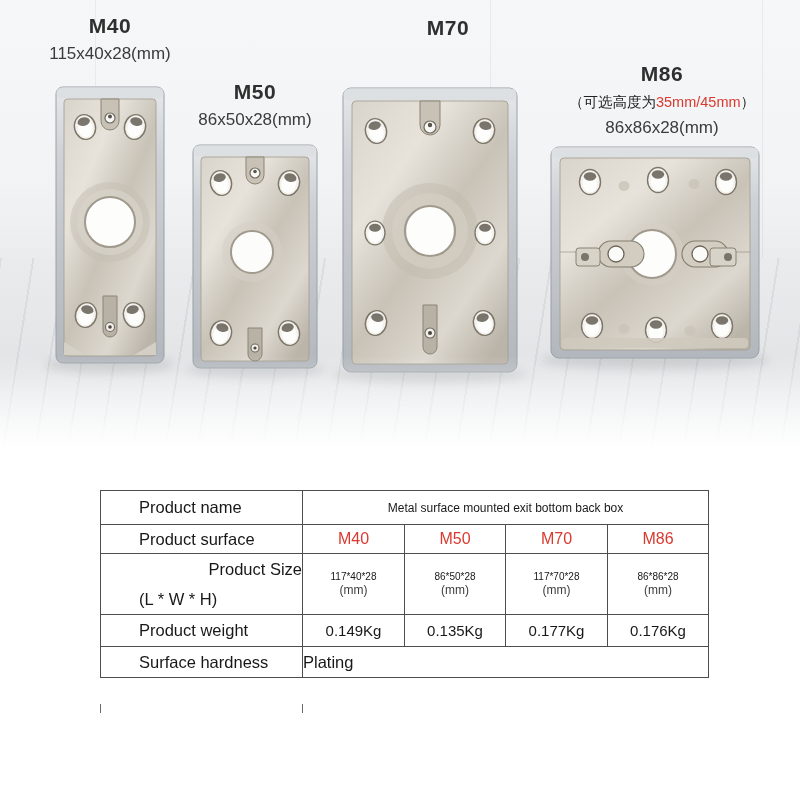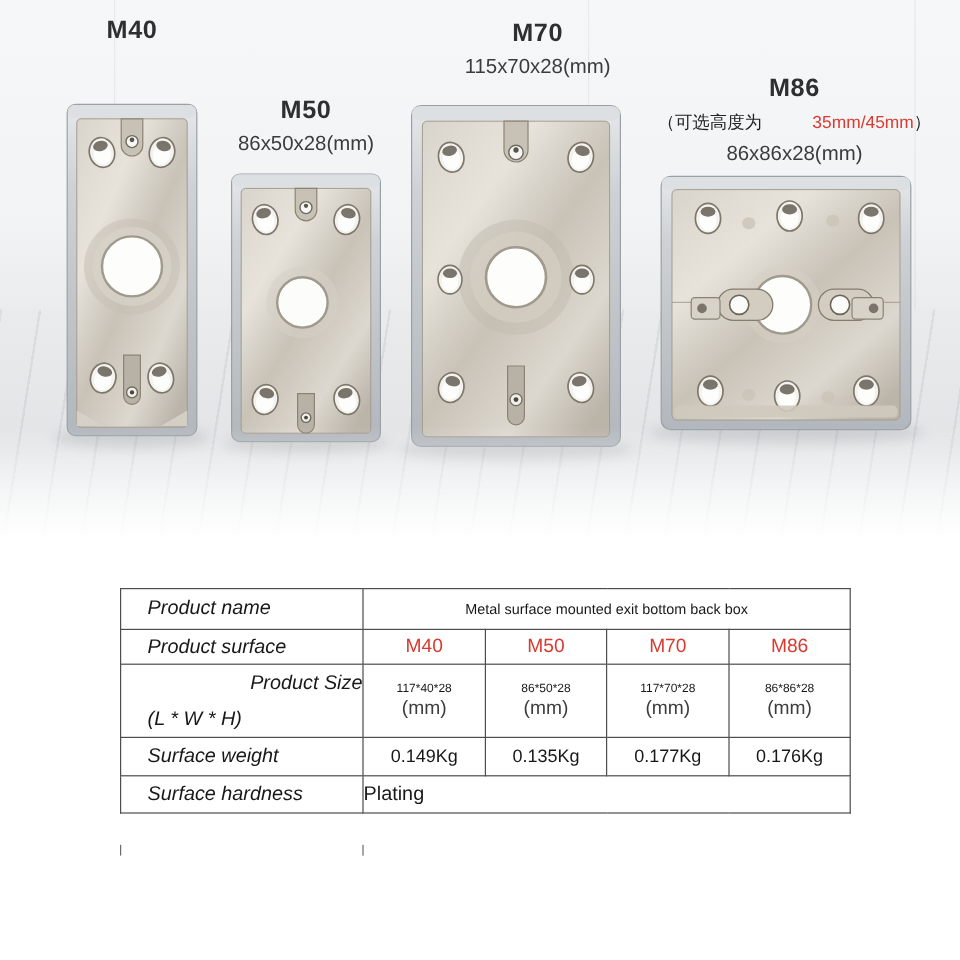--- a/index.html
+++ b/index.html
@@ -15,40 +15,40 @@
   .floor::after{content:"";position:absolute;inset:0;
          background:repeating-linear-gradient(99deg,rgba(150,156,162,.16) 0 2px,rgba(0,0,0,0) 2px 32px);}
   .fade-bottom{position:absolute;left:0;top:355px;width:800px;height:115px;
          background:linear-gradient(180deg,rgba(255,255,255,0) 0%,#ffffff 82%);}
 
   
   .plabel{position:absolute;text-align:center;color:var(--text-dark,#2f2f2f);}
   .plabel .model{font-size:21px;font-weight:700;letter-spacing:.5px;}
   .plabel .dims{font-size:17px;margin-top:6px;color:#3b3b3b;}
   .plabel .note{font-size:14.5px;margin-top:7px;color:#222;}
-  .red{color:var(--accent-red,#d93a30);padding-left:42px;}
+  .red{color:var(--accent-red,#d93a30);}
 
   
   .photo{position:absolute;}
   .shadow{position:absolute;background:rgba(70,72,74,.16);border-radius:50%;filter:blur(5px);}
 
   
   .spec{position:absolute;left:100px;top:490px;width:608px;border-collapse:collapse;
         table-layout:fixed;color:#181818;}
   .spec td{border:1px solid var(--table-border,#4d4d4d);padding:0;vertical-align:middle;
            overflow:hidden;}
-  .spec .lbl{padding-left:22px;font-size:16.5px;text-align:left;font-style:italic;}
+  .spec .lbl{padding-left:38px;font-size:16.5px;text-align:left;}
   .r1 td{height:33px;} .r2 td{height:28px;} .r3 td{height:60px;}
   .r4 td{height:31px;} .r5 td{height:30px;} .r6 td{height:30px;}
   .spec .name-val{font-size:12px;text-align:center;}
   .spec .num{color:var(--accent-red,#d93a30);font-size:16px;text-align:center;}
   .size-lbl{line-height:1;}
   .size-lbl .l1{margin-bottom:14px;text-align:right;}
   .szv{font-size:10px;text-align:center;line-height:1.1;}
-  .unit{font-size:16px;color:#3d3d3d;margin-top:2px;}
+  .unit{font-size:12px;color:#3d3d3d;margin-top:2px;}
   .wt{font-size:15px;text-align:center;}
   .mval{font-size:16.5px;padding-left:34px;text-align:left;}
   .stub{position:absolute;width:1px;height:9px;background:#6a6a6a;}
 </style>
 </head>
 <body>
 
 <div class="stage">
 
   <div class="wall"></div>
@@ -170,28 +170,28 @@
     <circle cx="150" cy="112" r="8" fill="#fbfbf9" stroke="#6b6457" stroke-width="1.3"></circle>
     <rect x="26" y="106" width="24" height="18" rx="3" fill="#d8d3c9" stroke="#8a8375" stroke-width="1"></rect>
     <circle cx="35" cy="115" r="4" fill="#7a746a"></circle>
     <rect x="160" y="106" width="26" height="18" rx="3" fill="#d8d3c9" stroke="#8a8375" stroke-width="1"></rect>
     <circle cx="178" cy="115" r="4" fill="#7a746a"></circle>
     <rect x="12" y="196" width="186" height="10" rx="4" fill="#cfc9be" opacity="0.9"></rect>
   </svg>
 
   <div class="plabel" style="left:30px;top:14px;width:160px">
     <div class="model">M40</div>
+    <div class="dims">115x40x28(mm)</div>
   </div>
   <div class="plabel" style="left:175px;top:80px;width:160px">
     <div class="model">M50</div>
     <div class="dims">86x50x28(mm)</div>
   </div>
   <div class="plabel" style="left:368px;top:16px;width:160px">
     <div class="model">M70</div>
-    <div class="dims">115x70x28(mm)</div>
   </div>
   <div class="plabel" style="left:530px;top:62px;width:264px">
     <div class="model">M86</div>
     <div class="note"><span>（可选高度为</span><span class="red">35mm/45mm</span><span>）</span></div>
     <div class="dims">86x86x28(mm)</div>
   </div>
 
   <div class="fade-bottom"></div>
 
   <table class="spec">
@@ -230,21 +230,21 @@
         <td>
           <div class="szv">117*70*28</div>
           <div class="szv unit">(mm)</div>
         </td>
         <td>
           <div class="szv">86*86*28</div>
           <div class="szv unit">(mm)</div>
         </td>
       </tr>
       <tr class="r4">
-        <td class="lbl">Surface weight</td>
+        <td class="lbl">Product weight</td>
         <td class="wt">0.149Kg</td>
         <td class="wt">0.135Kg</td>
         <td class="wt">0.177Kg</td>
         <td class="wt">0.176Kg</td>
       </tr>
       <tr class="r6">
         <td class="lbl">Surface hardness</td>
         <td class="mval" colspan="4">Plating</td>
       </tr>
     </tbody>

